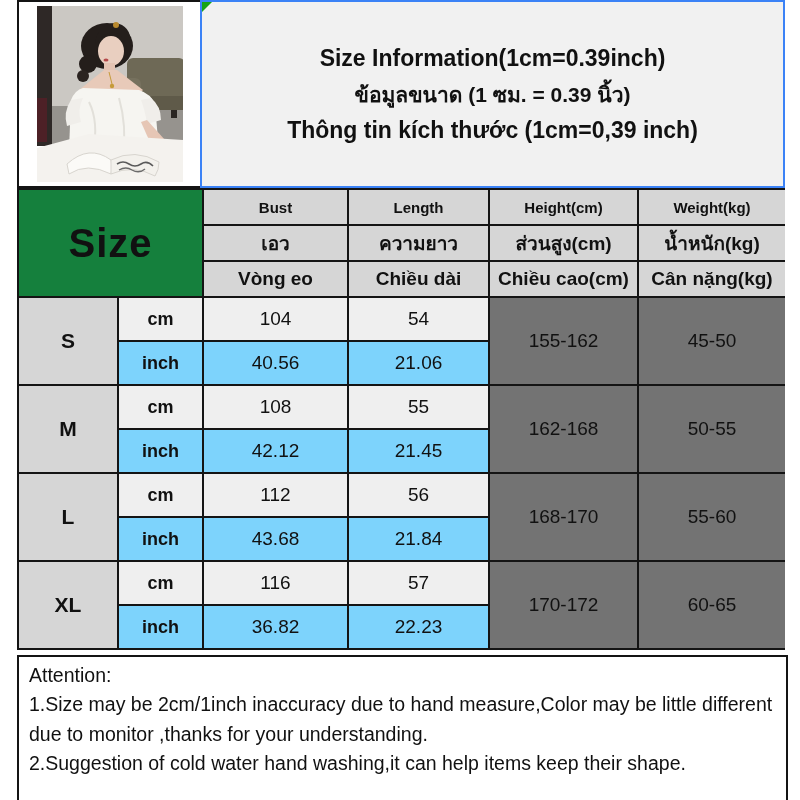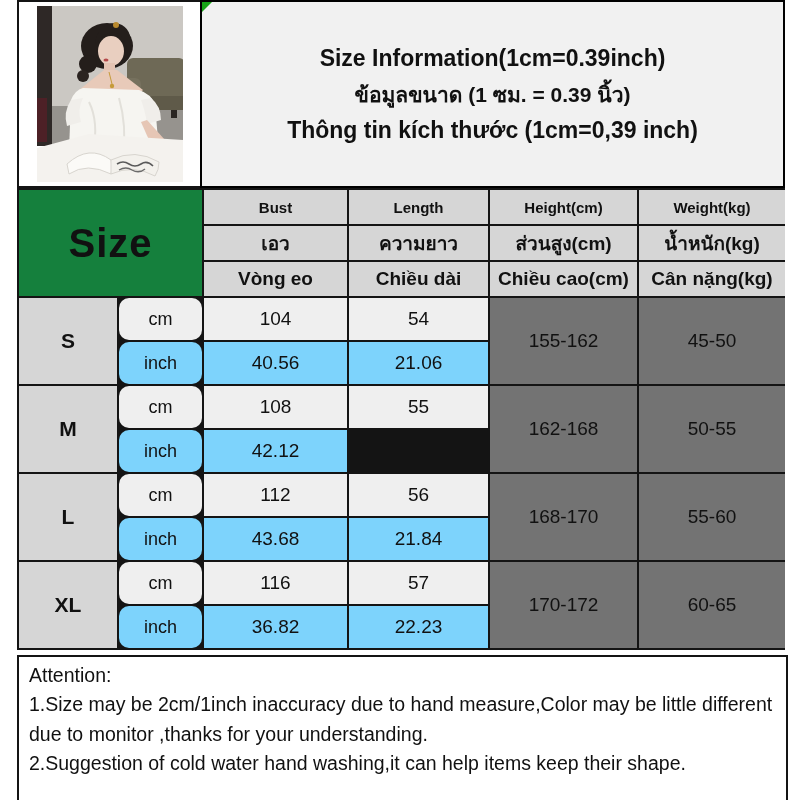--- a/index.html
+++ b/index.html
@@ -10,21 +10,21 @@
   }
   .page{position:absolute;left:17px;top:0;width:768px;}
 
   
   .top-row{display:flex;height:188px;}
   .photo-cell{
     width:185px;box-sizing:border-box;border:2px solid #141414;
     background:#fff;flex:0 0 auto;overflow:hidden;
   }
   .title-cell{
-    flex:1;box-sizing:border-box;border:2px solid #000000;border-left-width:2px;
+    flex:1;box-sizing:border-box;border:2px solid #3b82f6;border-left-width:2px;
     margin-left:-2px;background:#f1f1f1;
     display:flex;flex-direction:column;justify-content:center;align-items:center;
     gap:6px;text-align:center;
   }
   .title-l1{font-size:23px;font-weight:bold;}
   .title-l2{font-size:21px;font-weight:bold;}
   .title-l3{font-size:23px;font-weight:bold;}
   .corner-marker{
     position:absolute;left:185px;top:2px;width:0;height:0;
     border-top:10px solid #17a317;border-right:10px solid transparent;
@@ -42,21 +42,21 @@
   .cell{
     display:flex;align-items:center;justify-content:center;
     background:#fff;font-size:19px;overflow:hidden;white-space:nowrap;
   }
   .hdr{background:#d6d6d6;font-weight:bold;}
   .hdr-en{font-size:15px;}
   .hdr-th{font-size:19px;}
   .hdr-vi{font-size:19px;}
   .corner{background:#15803d;font-weight:bold;font-size:40px;letter-spacing:1px;}
   .size-label{background:#d6d6d6;font-weight:bold;font-size:21px;}
-  .unit{font-weight:normal;font-size:18px;border-radius:10px;}
+  .unit{font-weight:bold;font-size:18px;}
   .bg-cm{background:#efefef;}
   .bg-inch{background:#7dd3fc;}
   .range{background:#737373;}
 
   
   .attention-box{
     margin-top:5px;box-sizing:border-box;border:2px solid #141414;
     width:771px;height:163px;background:#fff;
     padding:4px 10px 0 10px;font-size:19.5px;line-height:1.5;
   }
@@ -159,20 +159,21 @@
     <div class="cell bg-inch" style="grid-area:5/4">21.06</div>
 
     <div class="cell size-label" style="grid-area:6/1/8/2">M</div>
     <div class="cell unit bg-cm" style="grid-area:6/2">cm</div>
     <div class="cell bg-cm" style="grid-area:6/3">108</div>
     <div class="cell bg-cm" style="grid-area:6/4">55</div>
     <div class="cell range" style="grid-area:6/5/8/6">162-168</div>
     <div class="cell range" style="grid-area:6/6/8/7">50-55</div>
     <div class="cell unit bg-inch" style="grid-area:7/2">inch</div>
     <div class="cell bg-inch" style="grid-area:7/3">42.12</div>
+    <div class="cell bg-inch" style="grid-area:7/4">21.45</div>
 
     <div class="cell size-label" style="grid-area:8/1/10/2">L</div>
     <div class="cell unit bg-cm" style="grid-area:8/2">cm</div>
     <div class="cell bg-cm" style="grid-area:8/3">112</div>
     <div class="cell bg-cm" style="grid-area:8/4">56</div>
     <div class="cell range" style="grid-area:8/5/10/6">168-170</div>
     <div class="cell range" style="grid-area:8/6/10/7">55-60</div>
     <div class="cell unit bg-inch" style="grid-area:9/2">inch</div>
     <div class="cell bg-inch" style="grid-area:9/3">43.68</div>
     <div class="cell bg-inch" style="grid-area:9/4">21.84</div>

